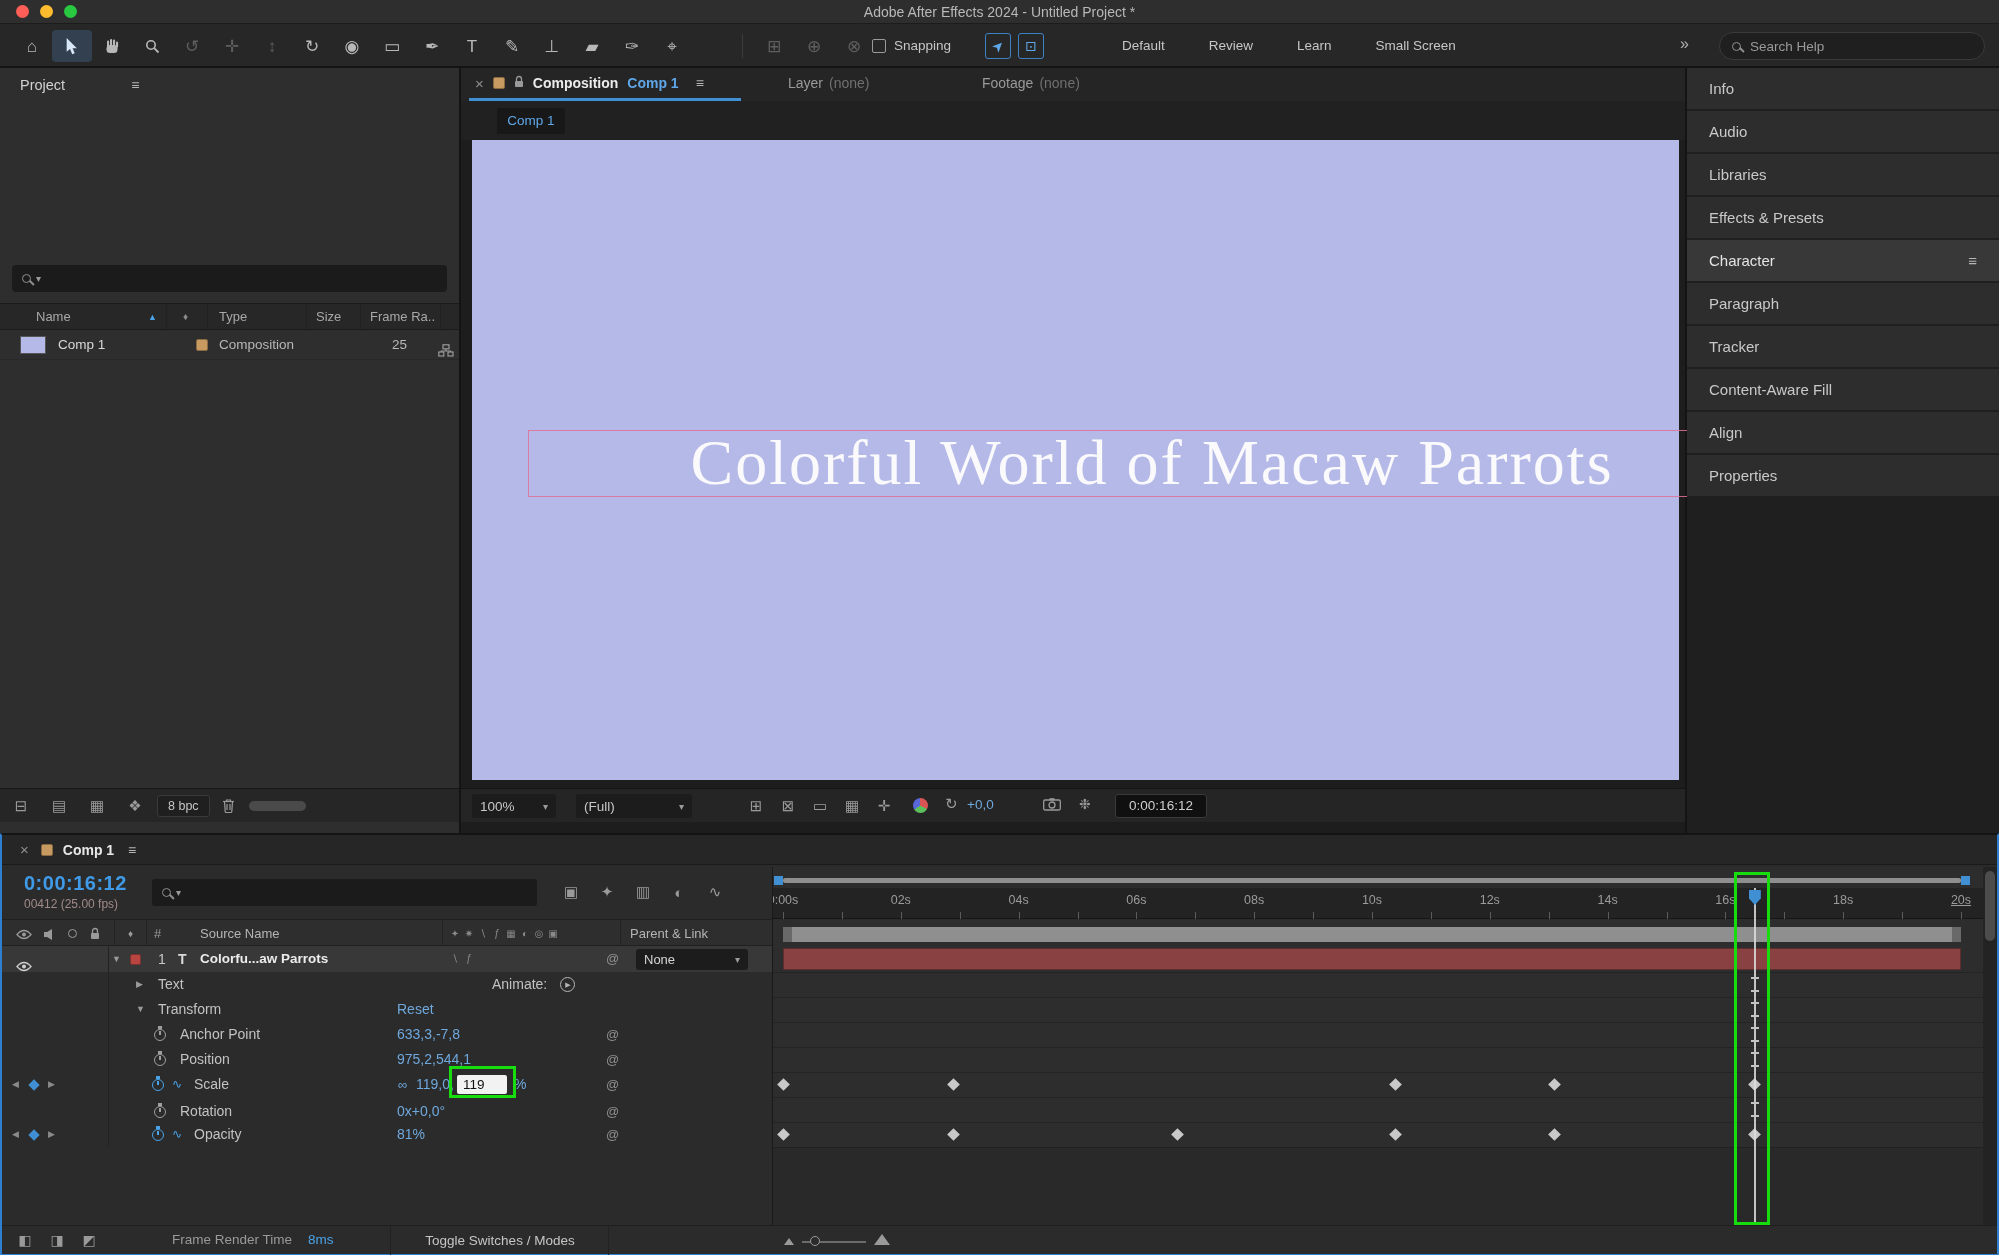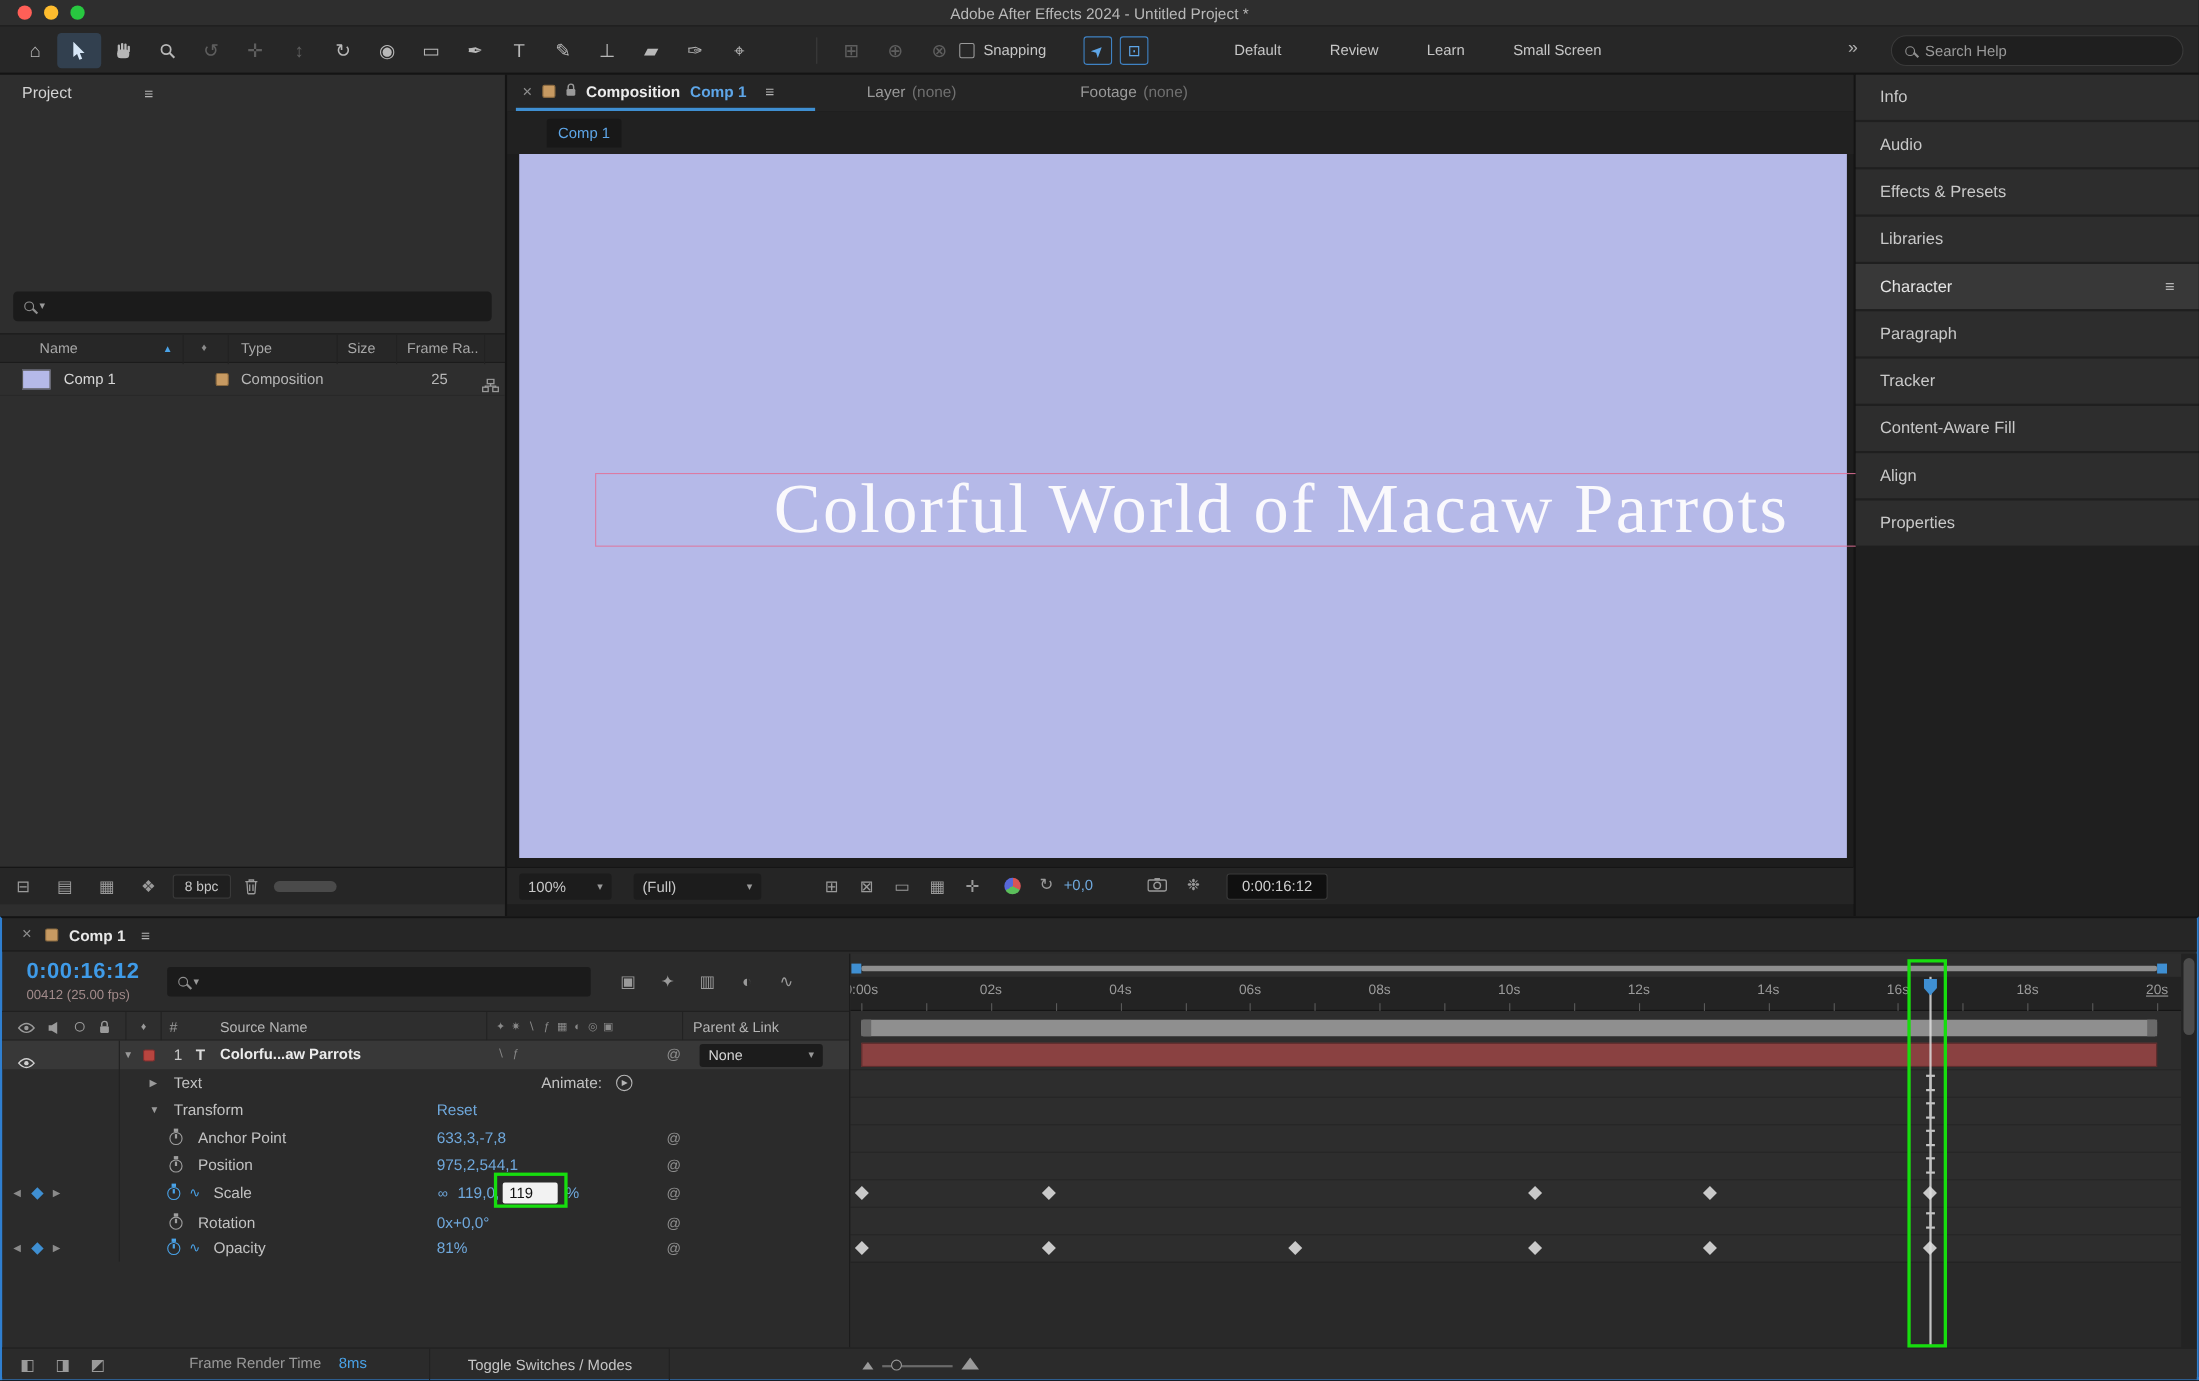--- a/index.html
+++ b/index.html
@@ -264,21 +264,21 @@
       <div class="abs row" style="left:521px;top:0;height:30px;gap:6px;font-size:14px">
         <span style="color:#9a9a9a">Footage</span>
         <span style="color:#707070">(none)</span>
       </div>
       <div class="abs" style="left:8px;top:30px;width:272px;height:3px;background:#3f8fd2"></div>
     </div>
     <div class="abs" style="left:0;top:33px;width:1224px;height:39px;background:#212121">
       <div class="abs" style="left:36px;top:7px;width:68px;height:26px;line-height:26px;text-align:center;background:#181818;color:#5ea6e8;font-size:13.5px;border-radius:3px 3px 0 0">Comp 1</div>
     </div>
     <div class="abs" style="left:11px;top:72px;width:1207px;height:640px;background:#b5b9e8">
-      <div class="abs" style="left:69px;top:290px;width:1248px;height:67px;border:1px solid rgba(226,112,150,.85)">
+      <div class="abs" style="left:56px;top:290px;width:1248px;height:67px;border:1px solid rgba(226,112,150,.85)">
         <div style="width:100%;height:100%;line-height:64px;text-align:center;font-family:'Liberation Serif','DejaVu Serif',serif;font-size:64px;letter-spacing:2px;color:#faf9fc;white-space:nowrap">Colorful World of Macaw Parrots</div>
       </div>
     </div>
     <div class="abs" style="left:0;top:720px;width:1224px;height:34px;background:#252525;border-top:1px solid #141414">
       <div class="abs dd" style="left:11px;top:5px;width:84px">
         <span>100%</span>
           <span class="caret">▾</span>
       </div>
       <div class="abs dd" style="left:115px;top:5px;width:116px">
         <span>(Full)</span>
@@ -316,24 +316,24 @@
 
   <div class="abs" id="sidebar" style="left:1687px;top:68px;width:312px;height:765px;background:#1f1f1f">
     <div id="sidebar-items">
         <div class="sbitem">
           <span>Info</span>
         </div>
         <div class="sbitem">
           <span>Audio</span>
         </div>
         <div class="sbitem">
+          <span>Libraries</span>
+        </div>
+        <div class="sbitem">
           <span>Effects &amp; Presets</span>
-        </div>
-        <div class="sbitem">
-          <span>Libraries</span>
         </div>
         <div class="sbitem active">
           <span>Character</span>
           <span class="sbmenu">≡</span>
         </div>
         <div class="sbitem">
           <span>Paragraph</span>
         </div>
         <div class="sbitem">
           <span>Tracker</span>

